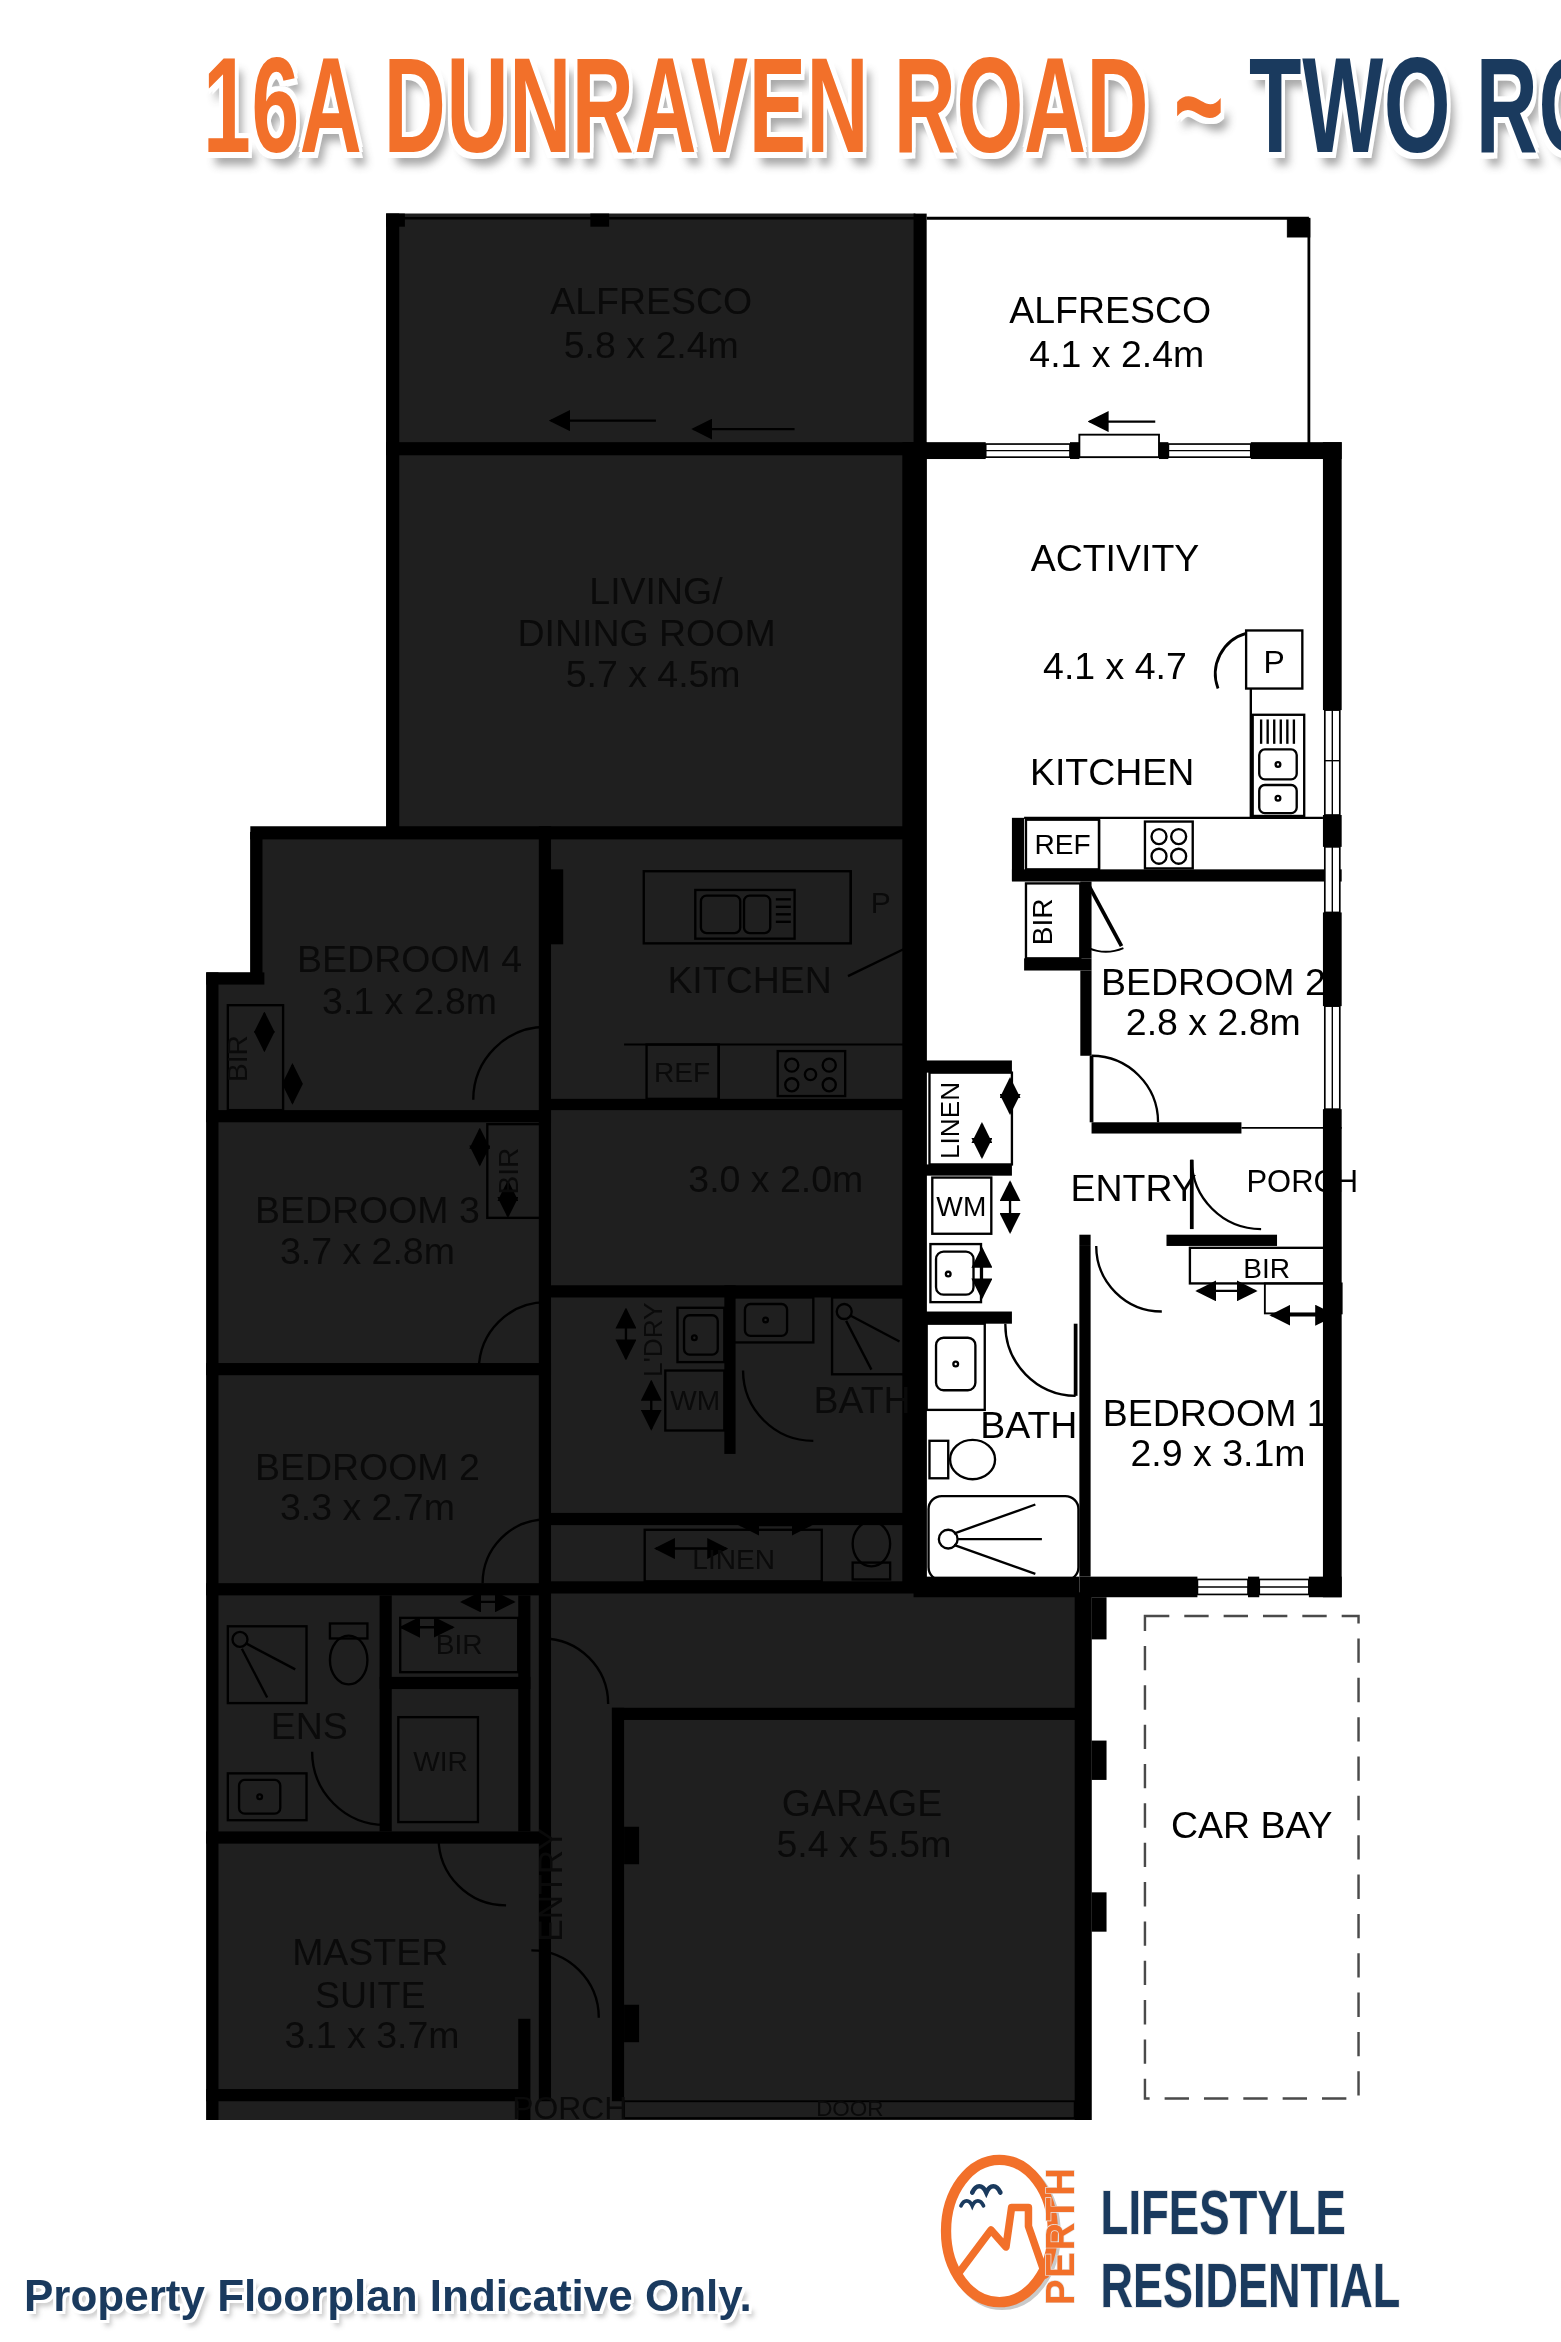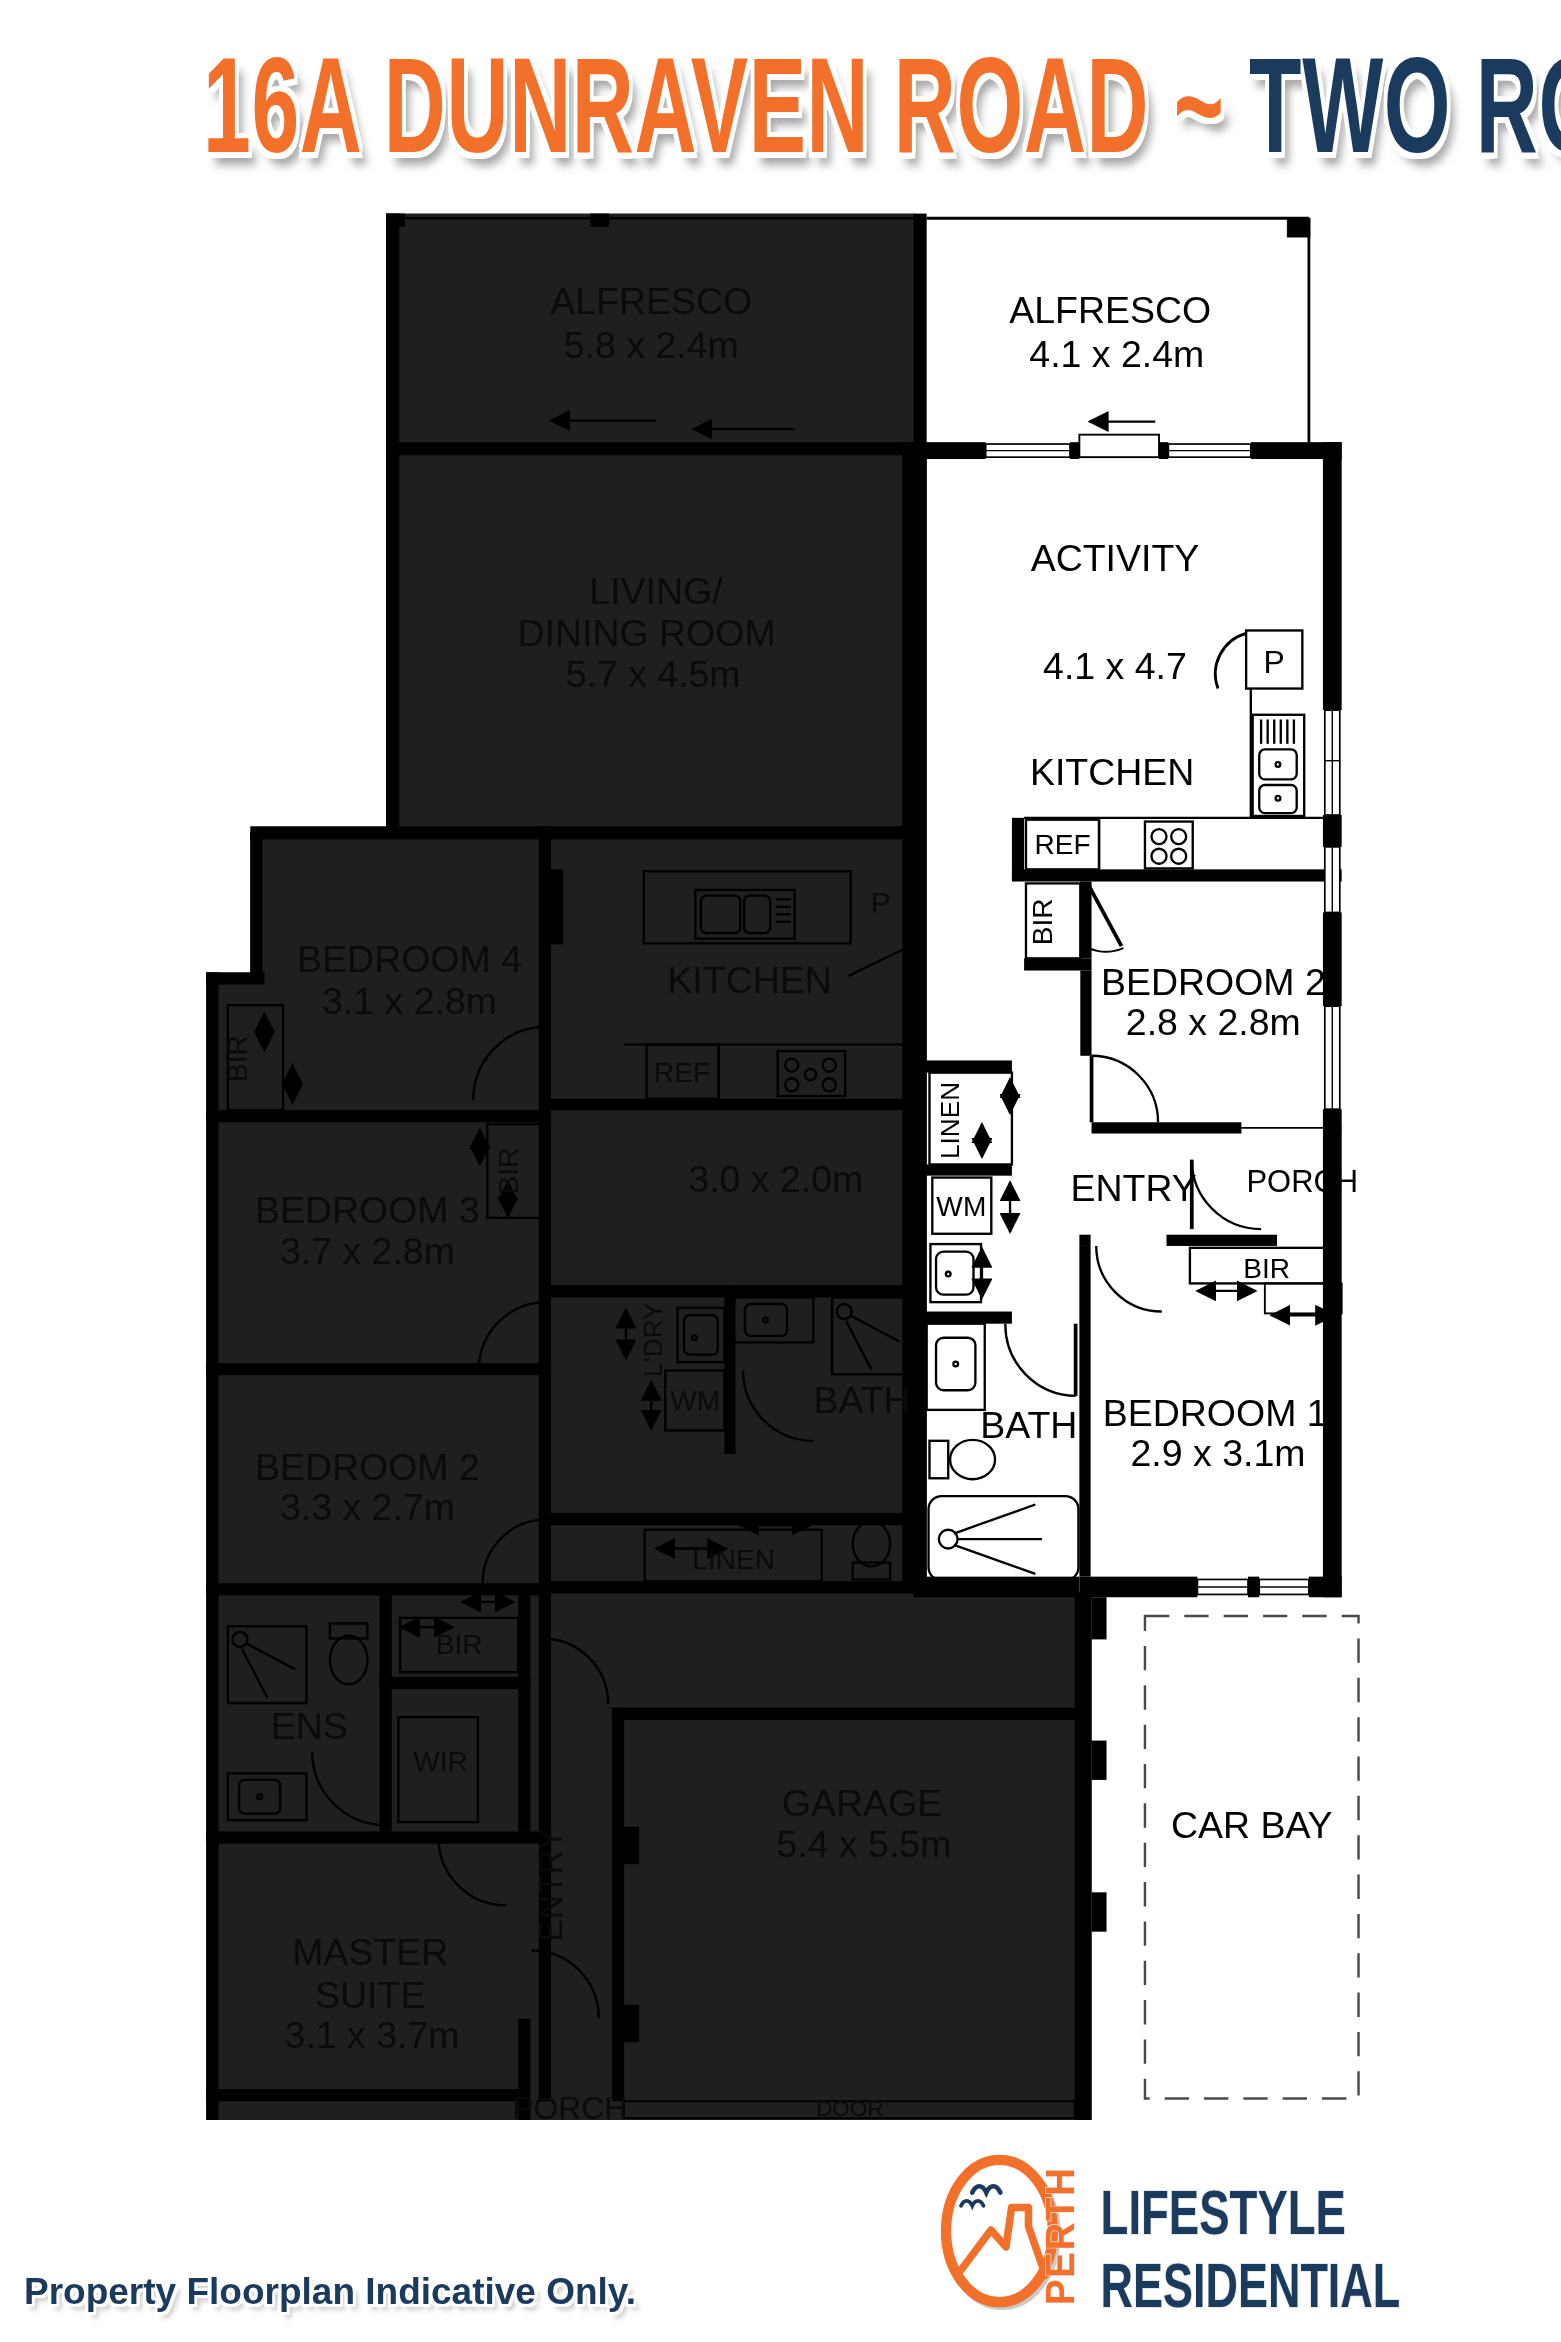--- a/index.html
+++ b/index.html
@@ -16,21 +16,21 @@
     text-shadow:
       -4.7px -4.7px 0 #fff,4.7px -4.7px 0 #fff,-4.7px 4.7px 0 #fff,4.7px 4.7px 0 #fff,
       0 -4.7px 0 #fff,0 4.7px 0 #fff,-4.7px 0 0 #fff,4.7px 0 0 #fff,
       9.4px 11.2px 9.4px rgba(60,60,60,.45);
   }
   .title .orange{color:#F2702A;}
   .title .navy{color:#1A3A5E;}
   .plan-svg{position:absolute;left:0;top:0;}
   svg text{font-family:"Liberation Sans",sans-serif;}
   .disclaimer{
-    position:absolute;left:24px;top:2271px;font-size:37px;font-weight:bold;color:#1A3A5E;
+    position:absolute;left:24px;top:2271px;font-size:44px;font-weight:bold;color:#1A3A5E;
     text-shadow:-2.8px -2.8px 0 #fff,2.8px -2.8px 0 #fff,-2.8px 2.8px 0 #fff,2.8px 2.8px 0 #fff,
       0 -2.8px 0 #fff,0 2.8px 0 #fff,-2.8px 0 0 #fff,2.8px 0 0 #fff,4.7px 5.6px 5.6px rgba(80,80,80,.35);
   }
   .logo{position:absolute;left:929px;top:2142px;}
 </style>
 </head>
 <body>
 
 <div class="title">
   <span class="orange">16A DUNRAVEN ROAD</span><span class="orange"> </span><span class="orange">~</span><span> </span><span class="navy">TWO ROCKS</span>

